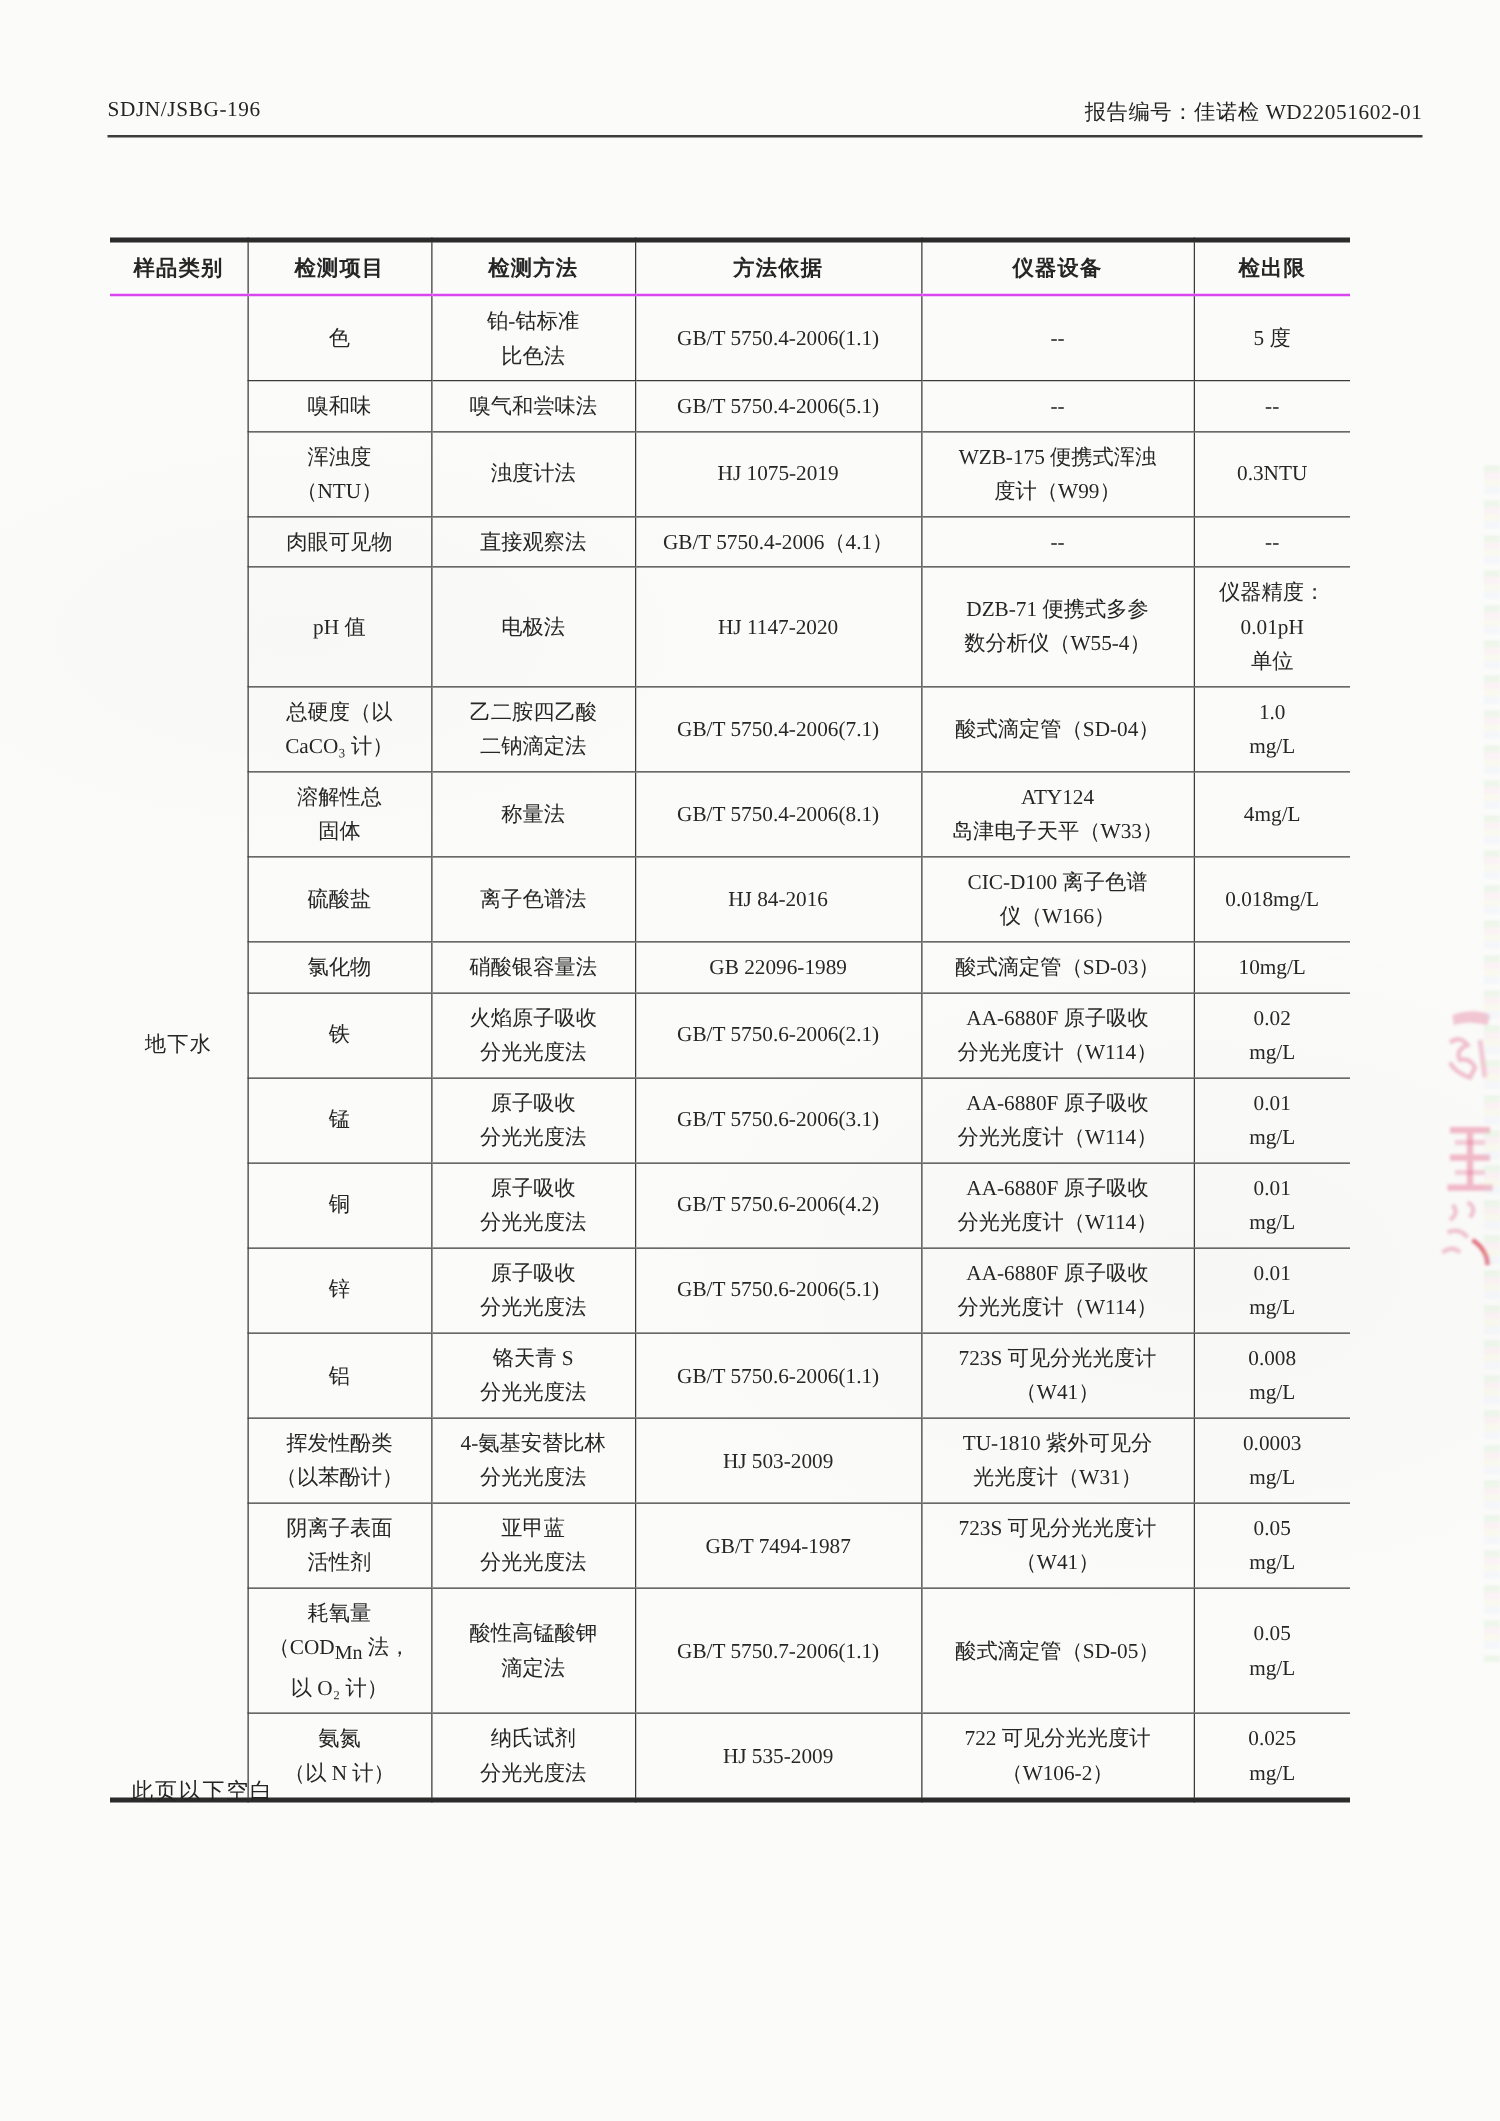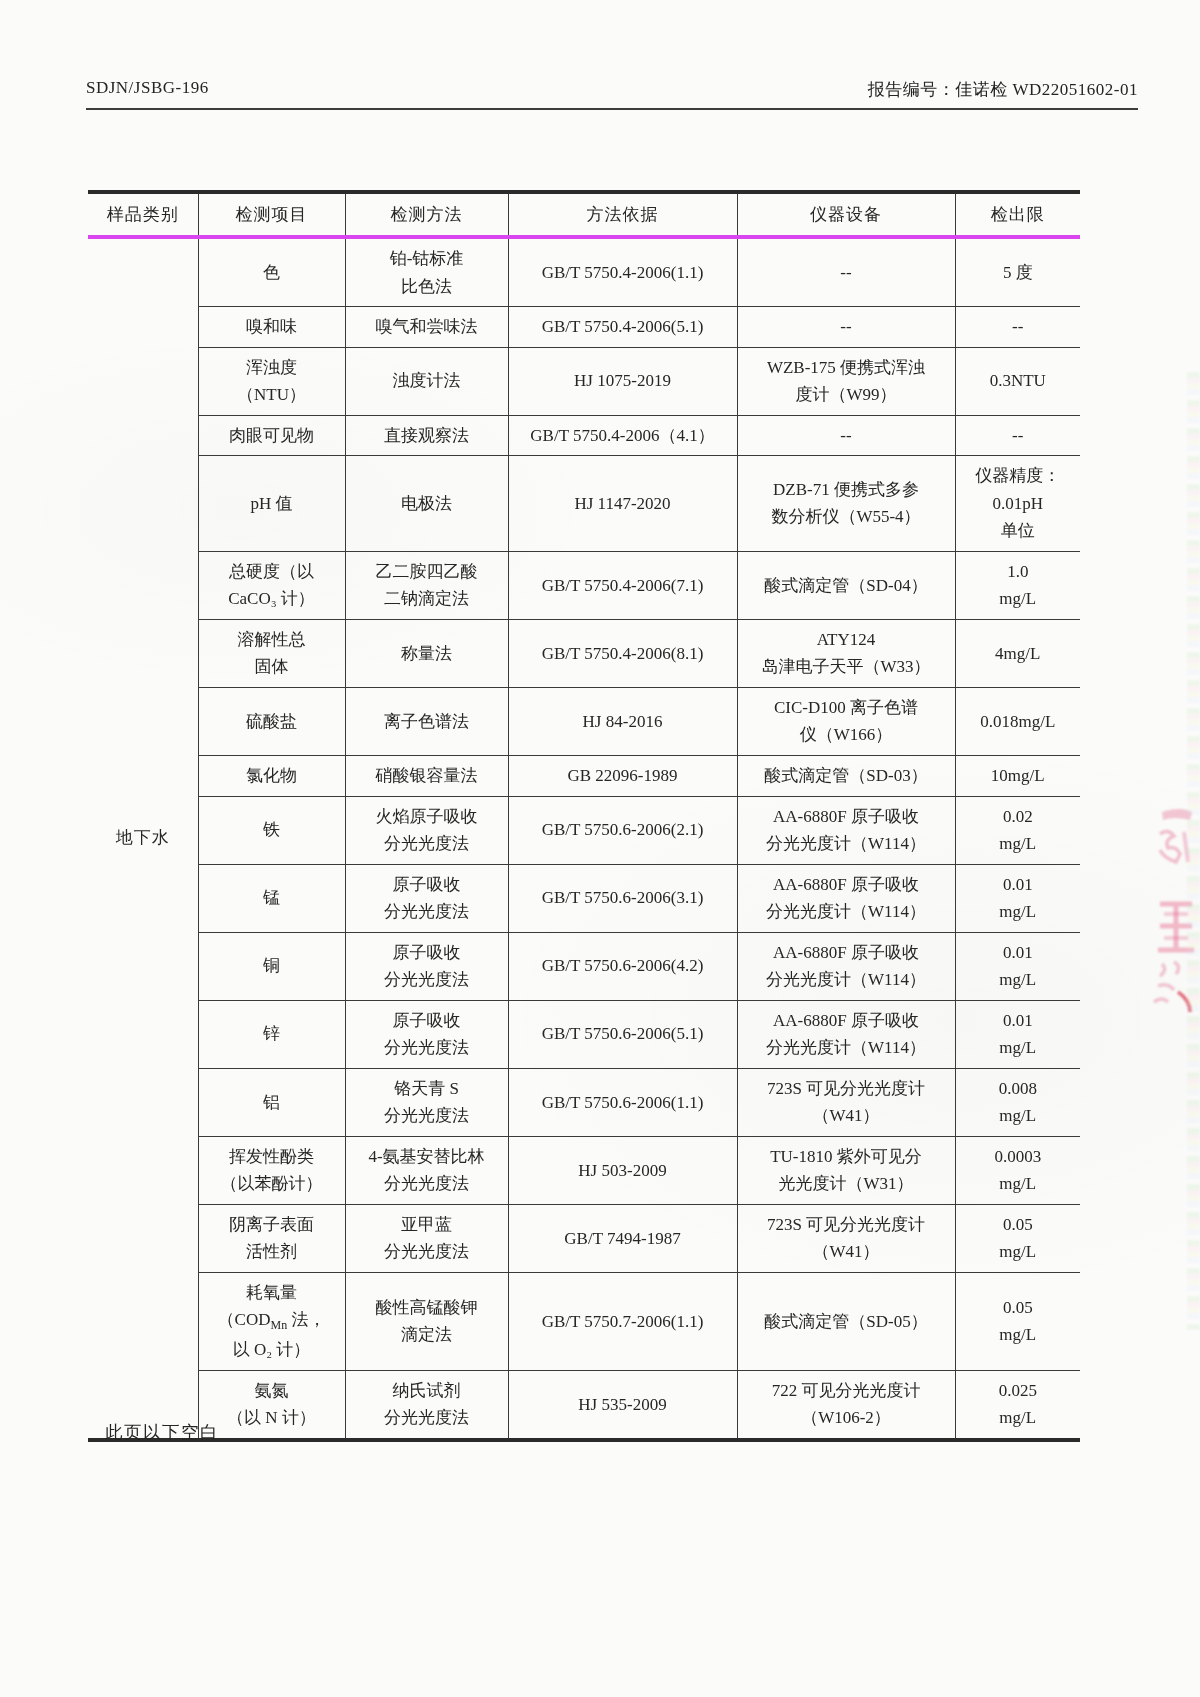--- a/index.html
+++ b/index.html
@@ -36,40 +36,40 @@
   }
   table.method-table{
     position:absolute;top:190px;left:88px;width:992px;
     border-collapse:collapse;table-layout:fixed;
     border-top:4px solid #2b2b2b;
     border-bottom:4px solid #2b2b2b;
     font-size:17px;color:#262626;
     text-align:center;
   }
   .method-table th{
-    font-weight:normal;
+    font-weight:bold;
     padding:9px 2px;
-    border-bottom:4px solid #d946ef;
+    border-bottom:2px solid #d946ef;
     letter-spacing:1px;
   }
   .method-table td{
     padding:6px 3px;
     line-height:1.62;
     border-left:1.5px solid #3a3a3a;
     border-bottom:1.2px solid #3a3a3a;
     word-break:break-word;
   }
   .method-table th + th{border-left:1.5px solid #3a3a3a;}
   .method-table td.category-cell{
     border-left:none;border-bottom:none;
     letter-spacing:1px;
     font-family:Liberation Mono, monospace;
   }
   .method-table tbody tr:last-child td{border-bottom:none;}
-  .method-table sub{font-size:12px;}
+  .method-table sub{font-size:16px;}
   .blank-note{
     position:absolute;top:1420px;left:89px;
     font-size:17.5px;letter-spacing:1.5px;margin-left:16px;
   }
   .page-footer{
     position:absolute;top:1584px;left:0;width:100%;
     text-align:center;font-size:16.5px;letter-spacing:5px;
     color:#2e2e2e;
   }
   

